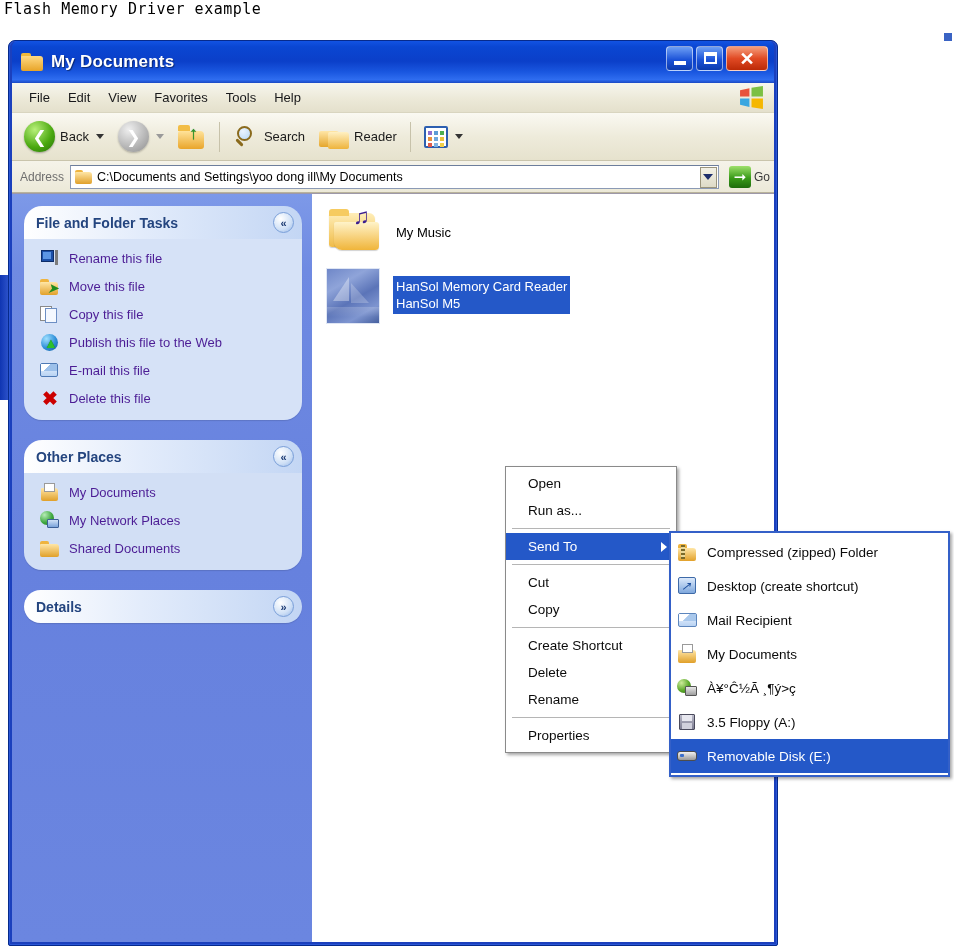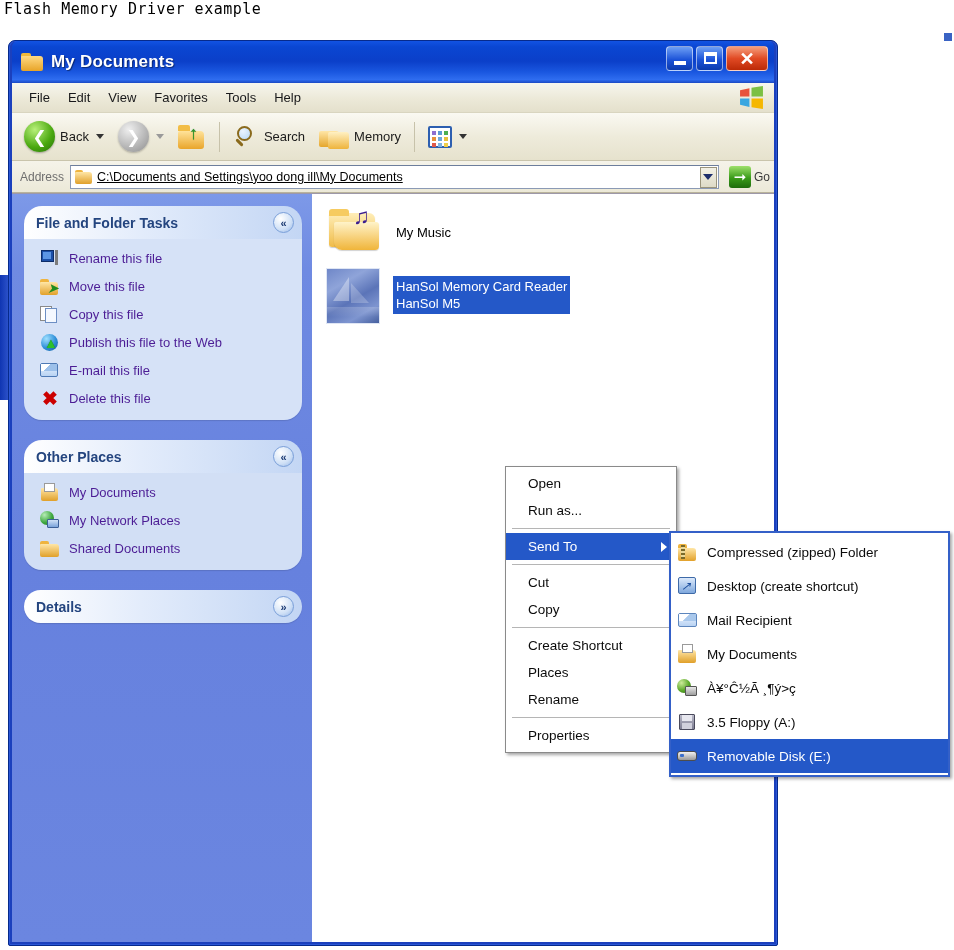--- a/index.html
+++ b/index.html
@@ -118,21 +118,21 @@
   .addr-label { font-size: 12px; color: #6f6f6f; white-space: nowrap; }
   .addr-field {
     flex: 1 1 auto; height: 24px; background: #fff;
     border: 1px solid #8b9ab5; border-top-color: #6d7e9c;
     display: flex; align-items: center; gap: 5px; padding: 0 2px 0 4px;
     position: relative;
   }
   .addr-ico { width: 17px; height: 14px; position: relative; flex: 0 0 auto;}
   .addr-ico .b { position: absolute; left: 0; bottom: 0; width: 17px; height: 12px; background: linear-gradient(180deg,#ffe6a6,#e0a02a); border-radius: 1px 3px 2px 2px;}
   .addr-ico .t { position: absolute; left: 0; top: 0; width: 8px; height: 4px; background: #efb43e; border-radius: 2px 2px 0 0;}
-  .addr-text { font-size: 12.5px; color: #000; white-space: nowrap; overflow: hidden; text-decoration: underline; }
+  .addr-text { font-size: 12.5px; color: #000; white-space: nowrap; overflow: hidden; }
   .addr-drop { width: 17px; height: 21px; background: linear-gradient(180deg,#f3f1e6,#dedbc7); border: 1px solid #9a947c;
                display: flex; align-items: center; justify-content: center; position: absolute; right: 1px; top: 1px;}
   .addr-drop .caret { border-top-color: #1c2d6b; border-left-width: 5px; border-right-width: 5px; border-top-width: 6px; margin: 0;}
   .go { display: flex; align-items: center; gap: 3px; padding-left: 4px;}
   .go-arrow { width: 22px; height: 22px; background: linear-gradient(180deg,#9ee06b,#3a9b19 55%,#1e6c0c); border-radius: 3px;
               color: #fff; font-size: 15px; display: flex; align-items: center; justify-content: center; }
   .go-label { font-size: 12px; color: #3a3a3a;}
 
   
   .wbody {
@@ -336,21 +336,21 @@
               <span class="lens"></span>
               <span class="hdl"></span>
             </span>
           <span class="tlabel">Search</span>
         </div>
         <div class="tbtn">
           <span class="dblfolder">
               <span class="f1"></span>
               <span class="f2"></span>
             </span>
-          <span class="tlabel">Memory</span>
+          <span class="tlabel">Reader</span>
         </div>
         <div class="tb-sep"></div>
         <div class="tbtn">
           <span class="viewsicon">
             <span class="row">
                 <i class="c" style="background:#8e6fd0"></i>
                 <i class="c" style="background:#5b9bd5"></i>
                 <i class="c" style="background:#4caf50"></i>
               </span>
             <span class="row">
@@ -514,21 +514,21 @@
     <div class="ctxsep"></div>
     <div class="ctxitem hl">
       <span>Send To</span>
       <span class="subarrow"></span>
     </div>
     <div class="ctxsep"></div>
     <div class="ctxitem">Cut</div>
     <div class="ctxitem">Copy</div>
     <div class="ctxsep"></div>
     <div class="ctxitem">Create Shortcut</div>
-    <div class="ctxitem">Places</div>
+    <div class="ctxitem">Delete</div>
     <div class="ctxitem">Rename</div>
     <div class="ctxsep"></div>
     <div class="ctxitem">Properties</div>
   </div>
 
   <div class="ctxmenu sub">
     <div class="ctxitem">
       <span class="mico mi-zip">
           <i class="t"></i>
           <i class="b"></i>

